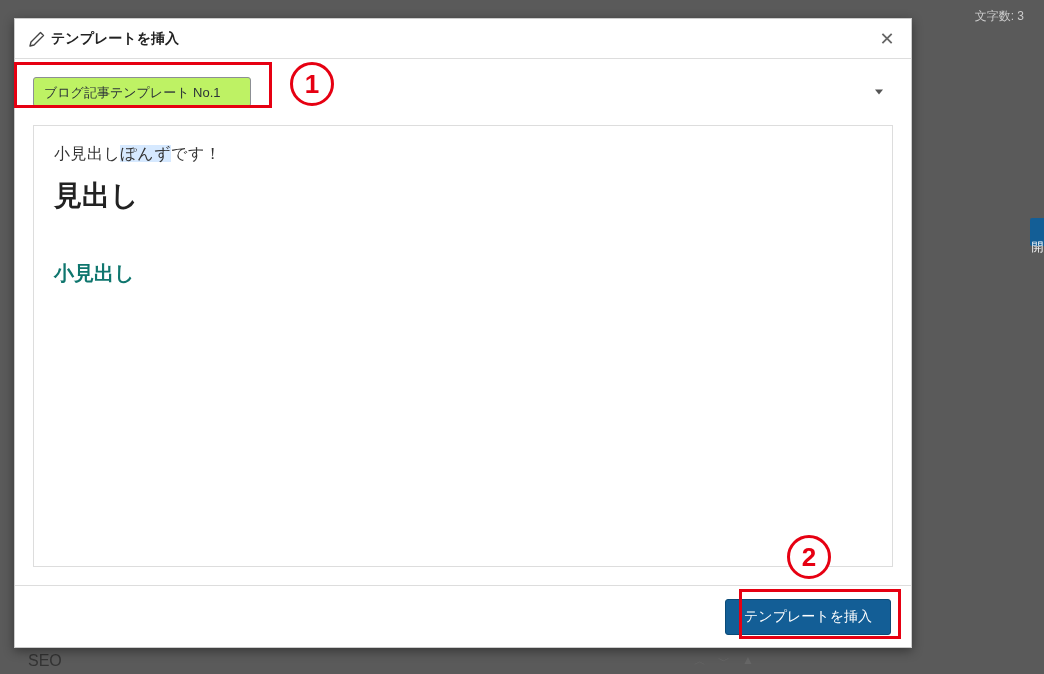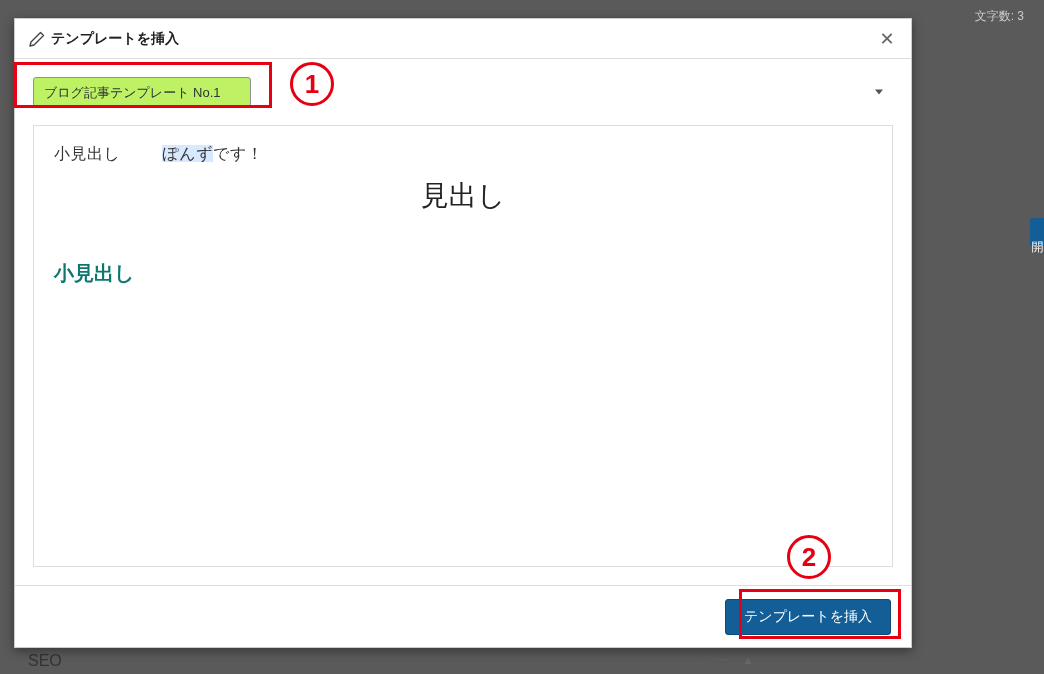--- a/index.html
+++ b/index.html
@@ -177,28 +177,26 @@
       color: #333;
       overflow: auto;
     }
     .preview-intro {
       font-size: 16px;
       margin-bottom: 12px;
       letter-spacing: 0.5px;
     }
     .preview-intro .hl {
       background: #d6e9ff;
-      margin-left: 42px;
     }
     .preview-h2 {
       font-size: 28px;
-      font-weight: normal;
+      font-weight: bold;
       margin-bottom: 14px;
       color: #222;
-      text-align: center;
     }
     .preview-h3 {
       font-size: 20px;
       font-weight: bold;
       color: #0f766e;
       margin-top: 45px;
     }
     .modal-footer {
       border-top: 1px solid #ddd;
       height: 62px;

